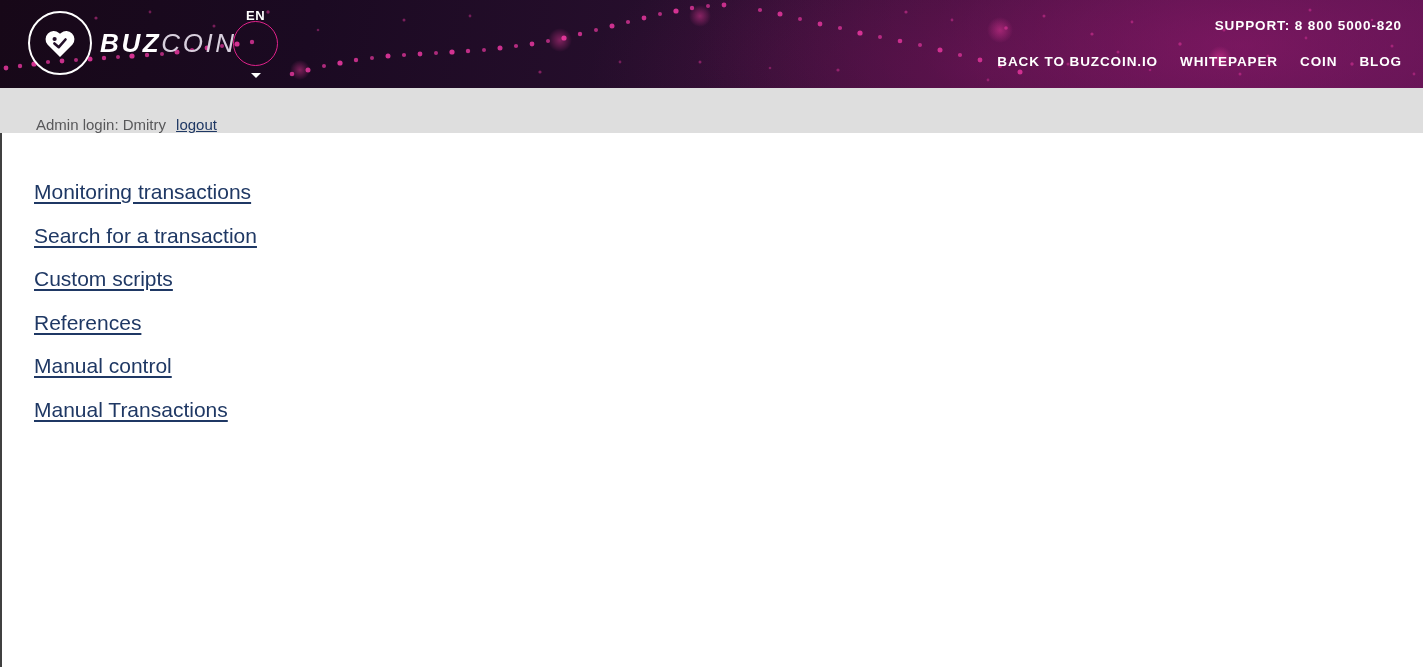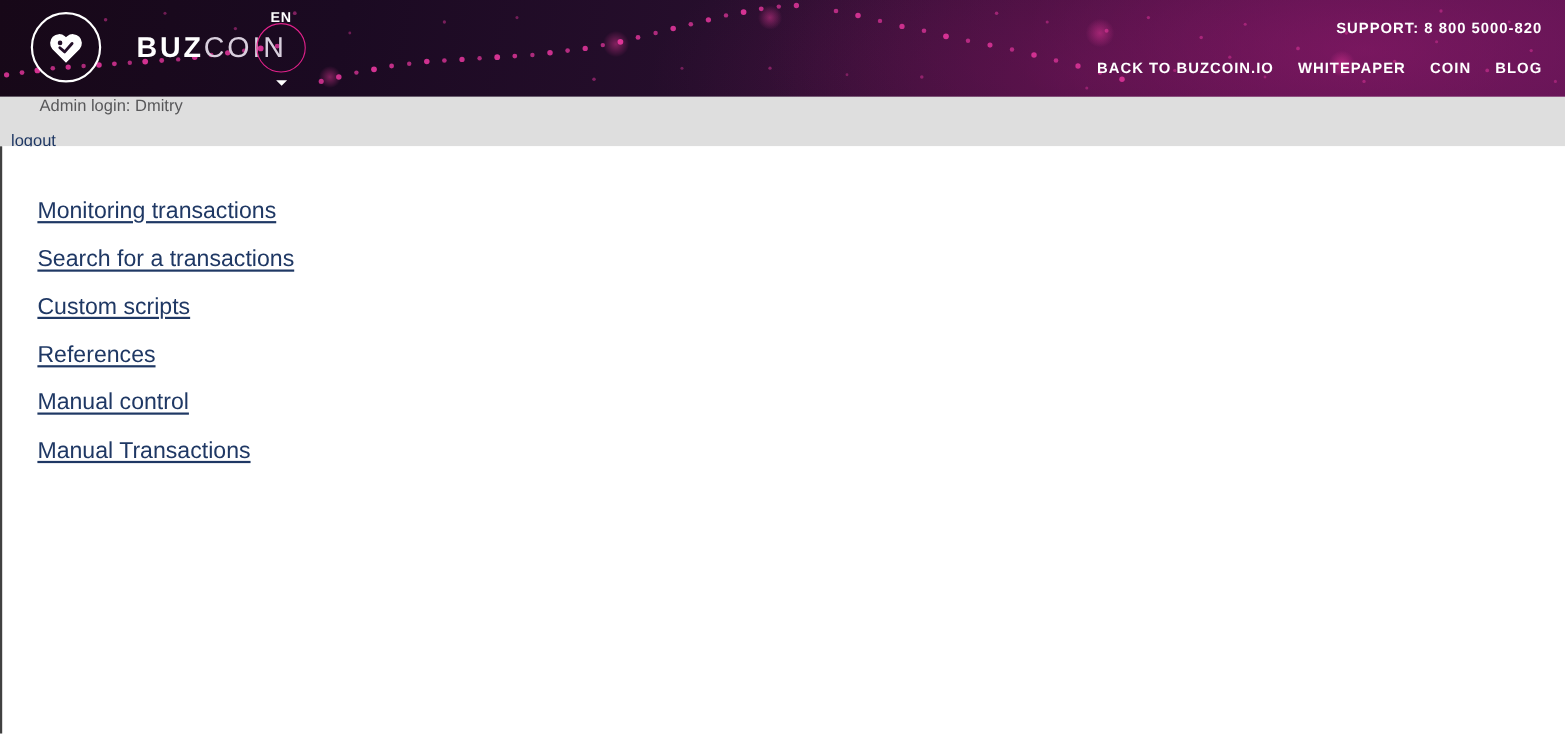--- a/index.html
+++ b/index.html
@@ -43,26 +43,27 @@
   }
   .logo-mark {
     width: 64px; height: 64px;
     border-radius: 50%;
     border: 2.5px solid #ffffff;
     display: flex; align-items: center; justify-content: center;
     flex: none;
   }
   .logo-mark svg { display: block; }
   .wordmark {
-    margin-left: 32px;
+    margin-left: 8px;
     font-size: 26px;
     letter-spacing: 2.6px;
     line-height: 1;
     white-space: nowrap;
     user-select: none;
+    font-style: italic;
   }
   .wm-bold { color: #ffffff; font-weight: 700; }
   .wm-light { color: #d8cfdd; font-weight: 300; }
 
   .lang-switch {
     position: absolute;
     left: 233px; top: 21px;
     width: 45px; height: 45px;
     border-radius: 50%;
     border: 1.6px solid #e0218a;
@@ -113,22 +114,21 @@
     cursor: pointer;
   }
 
   
   .admin-bar {
     position: relative;
     width: 1423px;
     height: 45px;
     background: #dedede;
     display: flex;
-    align-items: flex-start;
-    flex-direction: column;
+    align-items: flex-end;
   }
   .admin-bar .admin-text {
     margin-left: 36px;
     color: #58585a;
     font-size: 15px;
     font-weight: 400;
   }
   .admin-bar .logout-link {
     margin-left: 10px;
     color: #1f3864;
@@ -320,21 +320,21 @@
   </header>
 
   <div class="admin-bar">
     <span class="admin-text">Admin login: Dmitry</span>
     <a class="logout-link">logout</a>
   </div>
 
   <main class="page-body">
     <nav class="link-list">
       <a>Monitoring transactions</a>
-      <a>Search for a transactions</a>
+      <a>Search for a transaction</a>
       <a>Custom scripts</a>
       <a>References</a>
       <a>Manual control</a>
       <a>Manual Transactions</a>
     </nav>
   </main>
 
 </div>
 
 </body></html>

